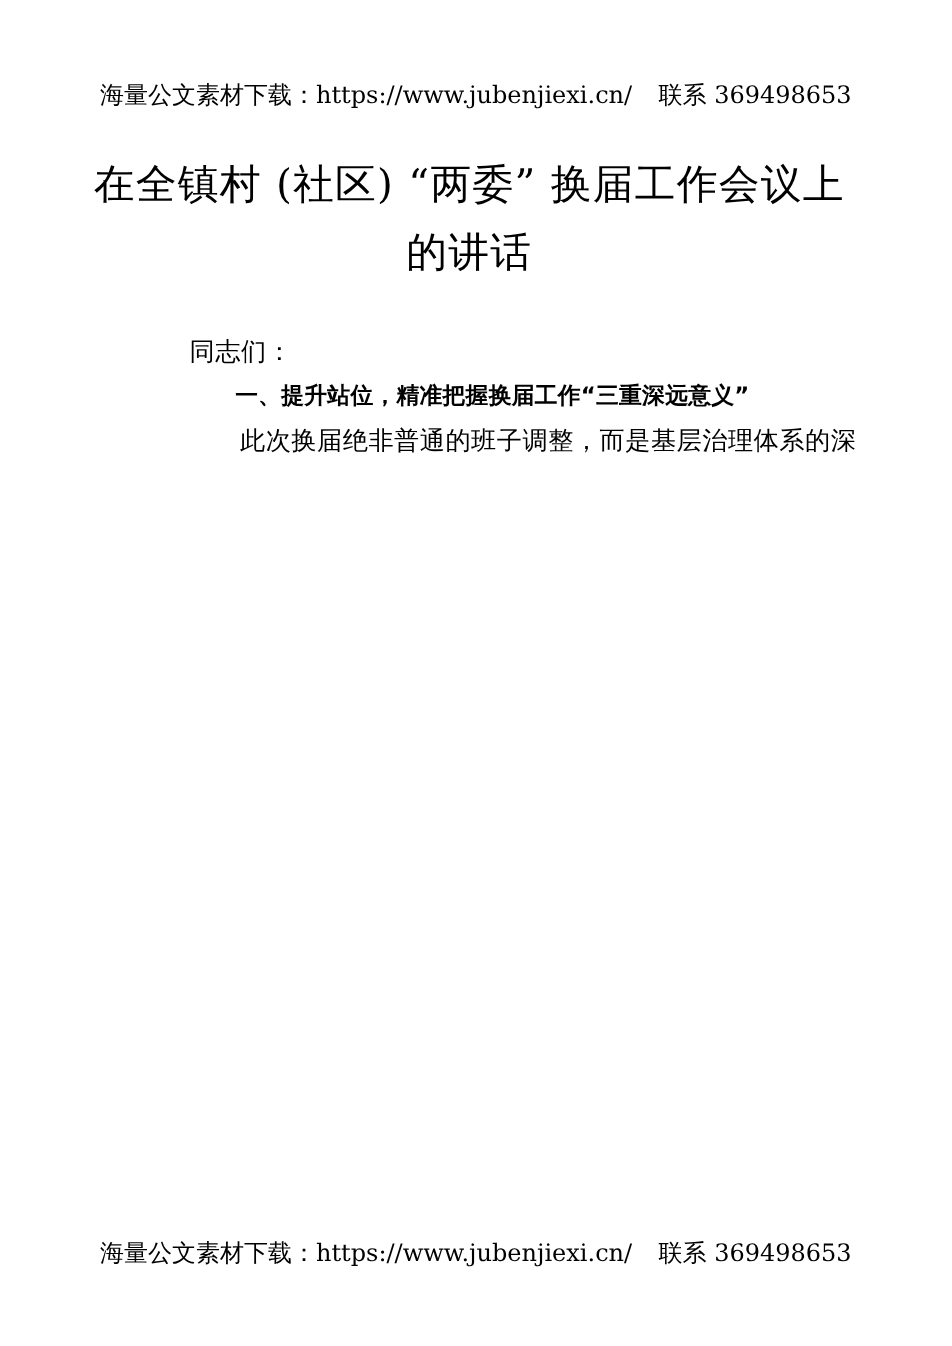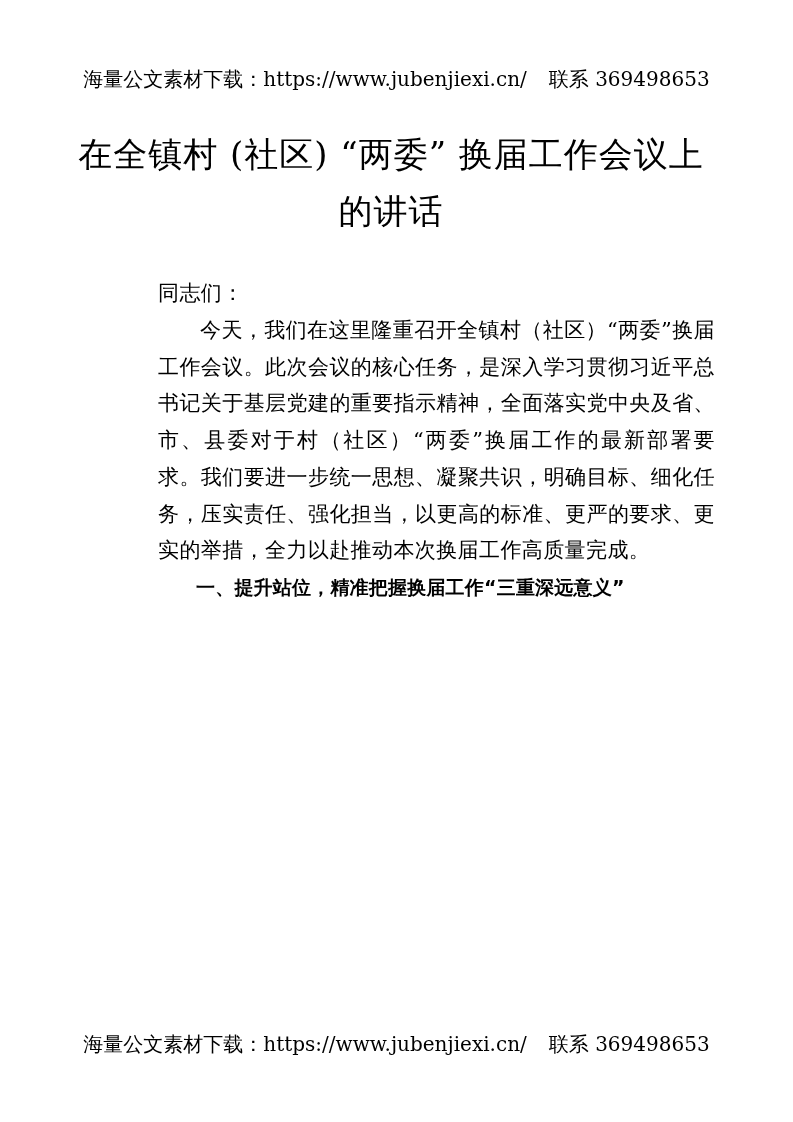--- a/index.html
+++ b/index.html
@@ -75,21 +75,21 @@
     <span>海量公文素材下载：</span><span>https://www.jubenjiexi.cn/</span><span class="contact">联系 369498653</span>
   </div>
 
   <div class="doc-title">
     <div>在全镇村 (社区) “两委” 换届工作会议上</div>
     <div>的讲话</div>
   </div>
 
   <div class="doc-body">
     <p class="salutation">同志们：</p>
-    <p class="para">今天，我们在这里隆重召开全镇村（社区）“两委”换届工作会议。此次会议的核心任务，是深入学习贯彻习近平总书记关于基层党建的重要指示精神，全面落实党中央及省、市、县委对于村（社区）“两委”换届工作的最新部署要求。我们要进一步统一思想、凝聚共识，明确目标、细化任务，压实责任、强化担当，以更高的标准、更严的要求、更实的举措，全力以赴推动本次换届工作高质量完成。</p>
     <p class="section-heading">一、提升站位，精准把握换届工作“三重深远意义”</p>
+    <p class="para">此次换届绝非普通的班子调整，而是基层治理体系的深</p>
   </div>
 
   <div class="runner runner-footer">
     <span>海量公文素材下载：</span><span>https://www.jubenjiexi.cn/</span><span class="contact">联系 369498653</span>
   </div>
 
 </div>
 
 </body></html>

